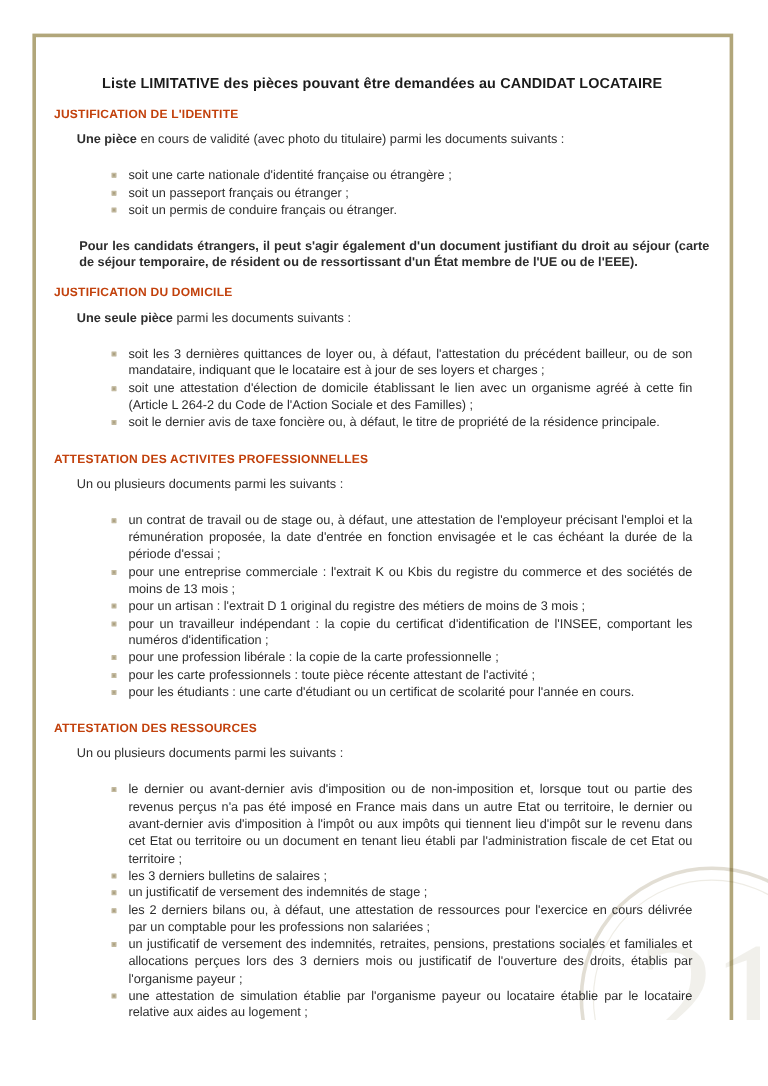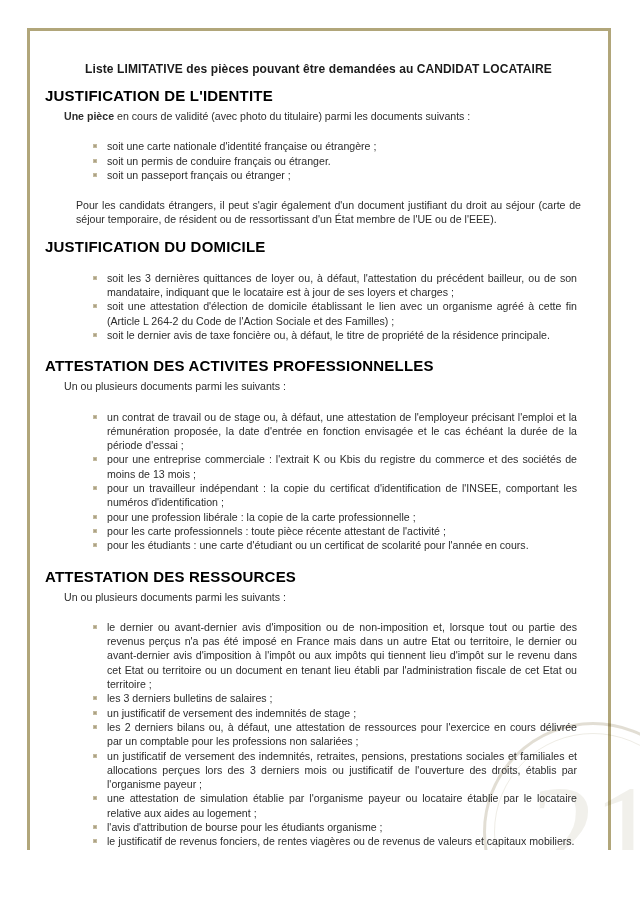--- a/index.html
+++ b/index.html
@@ -28,24 +28,24 @@
     text-align: center;
     font-size: 12px;
     line-height: 14px;
     font-weight: bold;
     color: #1b1b1b;
     letter-spacing: 0.1px;
   }
 
   h2.sec-heading {
     margin: 10px 0 5px 3px;
-    font-size: 15px;
+    font-size: 10px;
     line-height: 16px;
     font-weight: bold;
-    color: #000000;
+    color: #c2410c;
     letter-spacing: 0.2px;
   }
 
   .sec-body { margin-left: 22px; margin-right: 2px; }
 
   p.intro {
     margin: 0;
     font-size: 10.6px;
     line-height: 14.3px;
     text-align: justify;
@@ -62,24 +62,25 @@
   }
   .item .bullet {
     position: absolute;
     left: 13px; top: 5px;
     width: 4px; height: 4px;
     background: #aca183;
     box-shadow: inset 0 0 0 1px #c4bba0;
   }
 
   p.note {
-    margin: 12px;
+    margin: 2px;
     font-size: 10.6px;
     line-height: 14.3px;
     text-align: justify;
+    font-weight: bold;
   }
 
   
   .watermark {
     position: absolute;
     left: 483px; top: 722px;
     width: 214px; height: 214px;
     border-radius: 50%;
     border: 3px solid rgba(158, 147, 113, 0.30);
     mix-blend-mode: multiply;
@@ -109,45 +110,47 @@
   <div class="frame">
 
     <h1 class="doc-title">Liste LIMITATIVE des pièces pouvant être demandées au CANDIDAT LOCATAIRE</h1>
 
     <section>
       <h2 class="sec-heading">JUSTIFICATION DE L'IDENTITE</h2>
       <div class="sec-body">
         <p class="intro"><b>Une pièce</b><span> en cours de validité (avec photo du titulaire) parmi les documents suivants :</span></p>
         <div class="items">
           <div class="item"><span class="bullet"></span><span>soit une carte nationale d'identité française ou étrangère ;</span></div>
+          <div class="item"><span class="bullet"></span><span>soit un passeport français ou étranger ;</span></div>
           <div class="item"><span class="bullet"></span><span>soit un permis de conduire français ou étranger.</span></div>
-          <div class="item"><span class="bullet"></span><span>soit un passeport français ou étranger ;</span></div>
         </div>
         <p class="note">Pour les candidats étrangers, il peut s'agir également d'un document justifiant du droit au séjour (carte de séjour temporaire, de résident ou de ressortissant d'un État membre de l'UE ou de l'EEE).</p>
       </div>
     </section>
 
     <section>
       <h2 class="sec-heading">JUSTIFICATION DU DOMICILE</h2>
       <div class="sec-body">
+        <p class="intro"><b>Une seule pièce</b><span> parmi les documents suivants :</span></p>
         <div class="items">
           <div class="item"><span class="bullet"></span><span>soit les 3 dernières quittances de loyer ou, à défaut, l'attestation du précédent bailleur, ou de son mandataire, indiquant que le locataire est à jour de ses loyers et charges ;</span></div>
           <div class="item"><span class="bullet"></span><span>soit une attestation d'élection de domicile établissant le lien avec un organisme agréé à cette fin (Article L 264-2 du Code de l'Action Sociale et des Familles) ;</span></div>
           <div class="item"><span class="bullet"></span><span>soit le dernier avis de taxe foncière ou, à défaut, le titre de propriété de la résidence principale.</span></div>
         </div>
       </div>
     </section>
 
     <section>
       <h2 class="sec-heading">ATTESTATION DES ACTIVITES PROFESSIONNELLES</h2>
       <div class="sec-body">
         <p class="intro"><b></b><span>Un ou plusieurs documents parmi les suivants :</span></p>
         <div class="items">
           <div class="item"><span class="bullet"></span><span>un contrat de travail ou de stage ou, à défaut, une attestation de l'employeur précisant l'emploi et la rémunération proposée, la date d'entrée en fonction envisagée et le cas échéant la durée de la période d'essai ;</span></div>
           <div class="item"><span class="bullet"></span><span>pour une entreprise commerciale : l'extrait K ou Kbis du registre du commerce et des sociétés de moins de 13 mois ;</span></div>
+          <div class="item"><span class="bullet"></span><span>pour un artisan : l'extrait D 1 original du registre des métiers de moins de 3 mois ;</span></div>
           <div class="item"><span class="bullet"></span><span>pour un travailleur indépendant : la copie du certificat d'identification de l'INSEE, comportant les numéros d'identification ;</span></div>
           <div class="item"><span class="bullet"></span><span>pour une profession libérale : la copie de la carte professionnelle ;</span></div>
           <div class="item"><span class="bullet"></span><span>pour les carte professionnels : toute pièce récente attestant de l'activité ;</span></div>
           <div class="item"><span class="bullet"></span><span>pour les étudiants : une carte d'étudiant ou un certificat de scolarité pour l'année en cours.</span></div>
         </div>
       </div>
     </section>
 
     <section>
       <h2 class="sec-heading">ATTESTATION DES RESSOURCES</h2>

